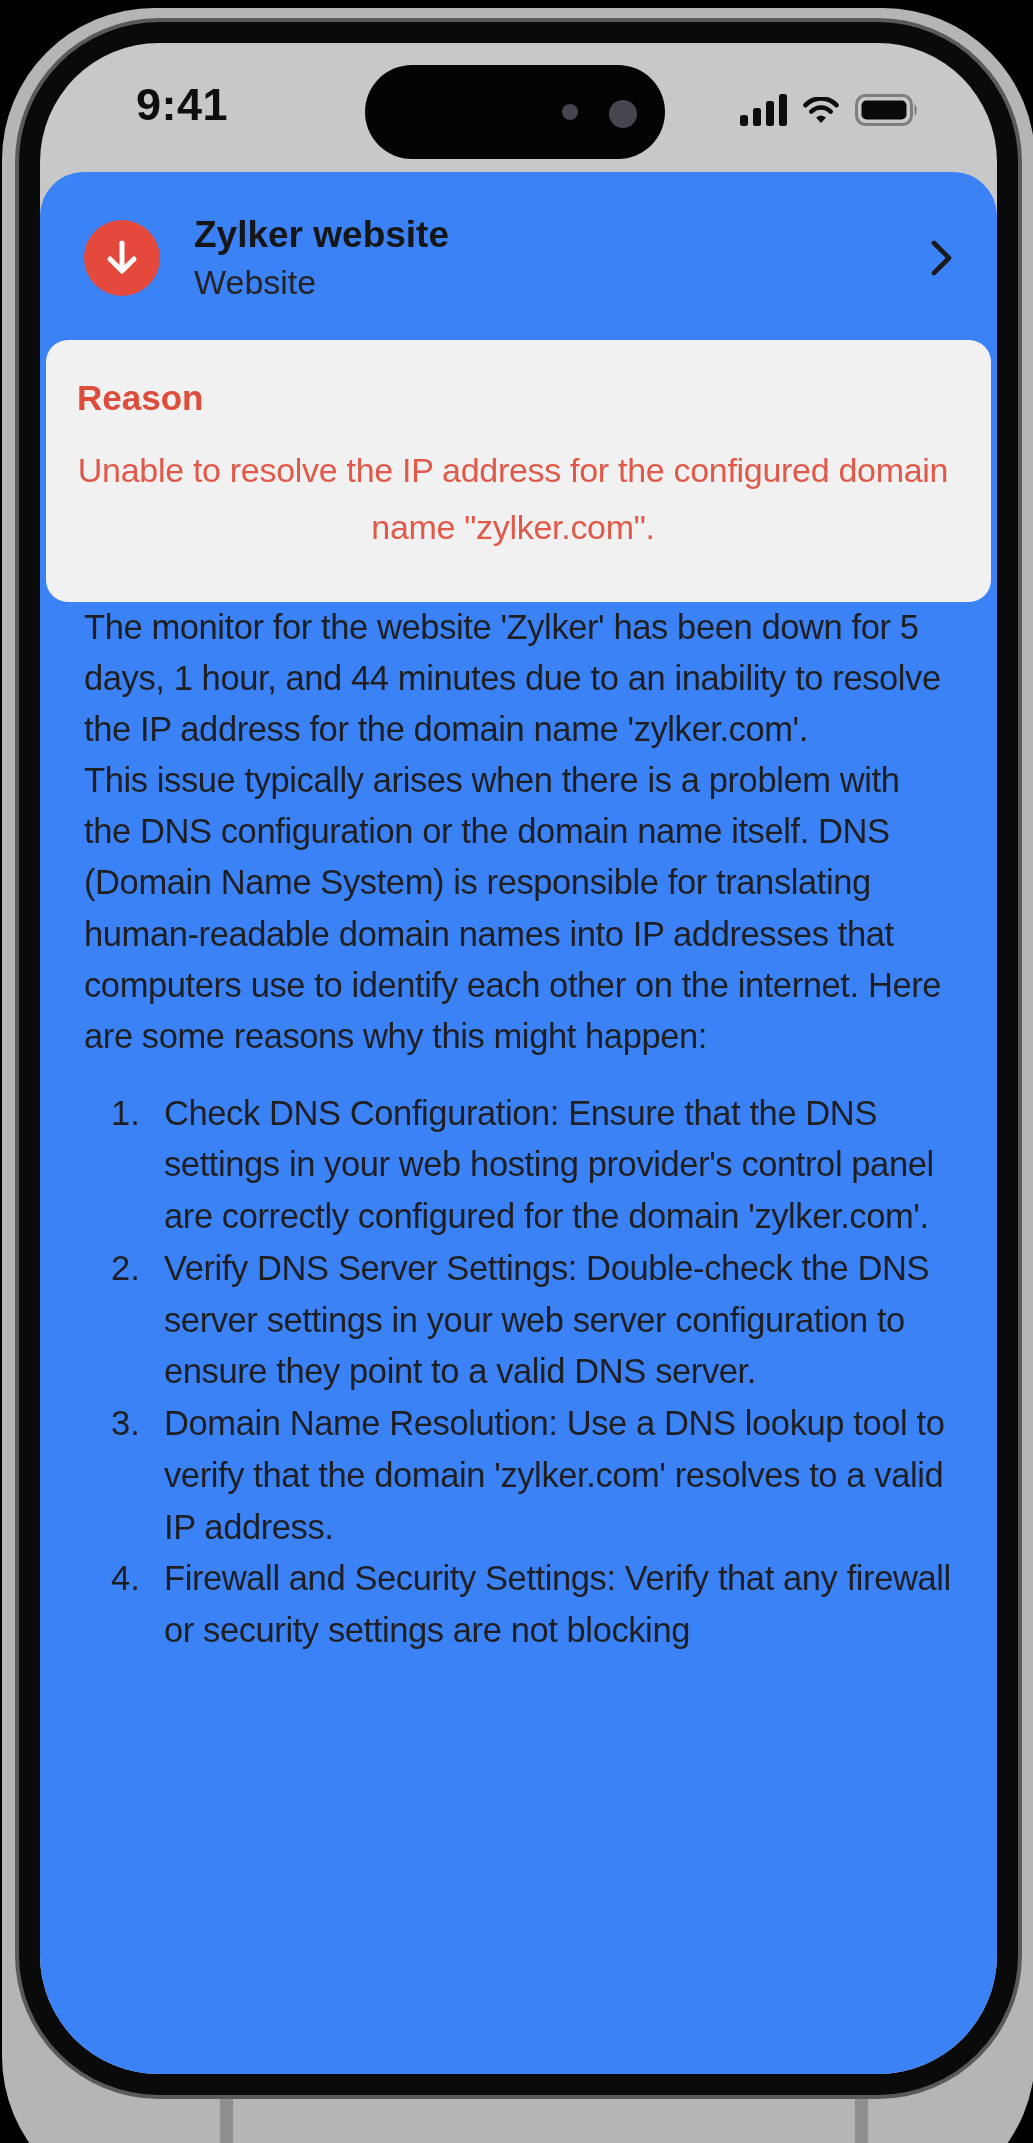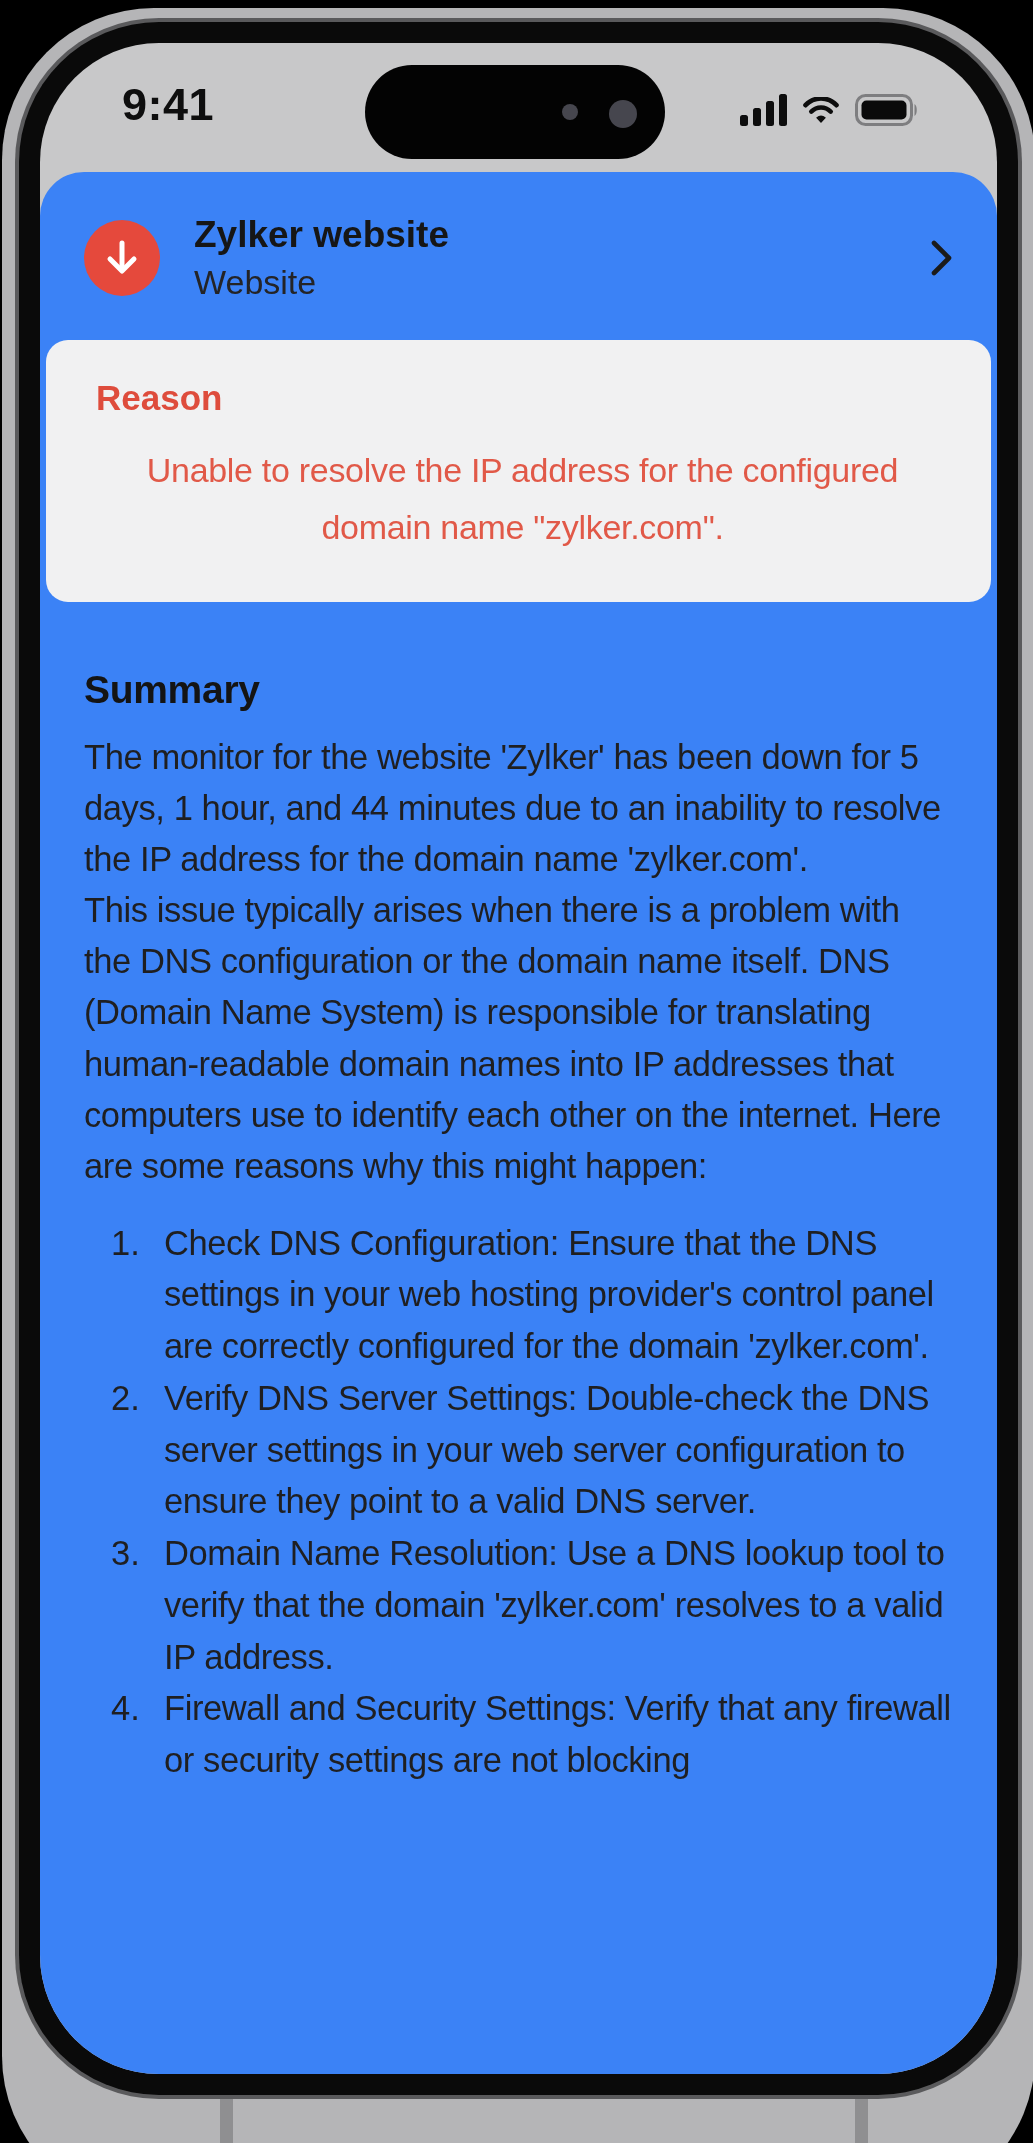--- a/index.html
+++ b/index.html
@@ -32,21 +32,21 @@
 
   .screen {
     position:absolute; left:21px; right:21px; top:21px; bottom:21px;
     background:#c8c8c9;
     border-radius:119px;
     overflow:hidden;
   }
 
   
   .status-time {
-    position:absolute; left:82px; top:36px;
+    position:absolute; left:96px; top:36px;
     font-size:45px; font-weight:700; letter-spacing:0.5px; color:#0e0e0e;
   }
   .status-icons {
     position:absolute; right:78px; top:52px;
     display:flex; align-items:center; gap:16px; height:34px;
   }
   .island {
     position:absolute; left:325px; top:22px; width:300px; height:94px;
     background:#030303; border-radius:47px;
   }
@@ -71,21 +71,21 @@
     background:#e5493c;
     display:flex; align-items:center; justify-content:center;
   }
   .header-text { display:flex; flex-direction:column; gap:7px; }
   .header-title    { font-size:37px; font-weight:700; color:#161616; }
   .header-subtitle { font-size:34px; font-weight:400; color:#242426; }
   .chevron { margin-left:auto; flex:none; display:flex; align-items:center; }
 
   .reason-box {
     margin:0 6px; background:#f1f1f2; border-radius:22px;
-    padding:38px 42px 46px 50px;
+    padding:38px 42px 46px 31px;
   }
   .reason-label { font-size:35px; font-weight:700; color:#de4c3c; margin-bottom:24px; }
   .reason-text  { font-size:34px; line-height:1.68; color:#e15948; letter-spacing:-0.3px;text-align:center; }
 
   .content { padding:0 44px 60px 44px; }
   .content h2 {
     font-size:39px; font-weight:700; color:#141414;
     margin:66px 0 20px 0; letter-spacing:-0.3px;
   }
   .content p {
@@ -164,21 +164,20 @@
           </div>
         </div>
 
         <div class="reason-box">
           <div class="reason-label">Reason</div>
           <div class="reason-text">Unable to resolve the IP address for the configured domain name "zylker.com".</div>
         </div>
 
         <div class="content">
 
-          <h2>Summary</h2>
           <p>The monitor for the website 'Zylker' has been down for 5 days, 1 hour, and 44 minutes due to an inability to resolve the IP address for the domain name 'zylker.com'.</p>
 
           <p>This issue typically arises when there is a problem with the DNS configuration or the domain name itself. DNS (Domain Name System) is responsible for translating human-readable domain names into IP addresses that computers use to identify each other on the internet. Here are some reasons why this might happen:</p>
 
 
           <div class="sol-list">
             <div class="sol-item">
               <span class="sol-num">1.</span>
               <span class="sol-text">Check DNS Configuration: Ensure that the DNS settings in your web hosting provider's control panel are correctly configured for the domain 'zylker.com'.</span>
             </div>

